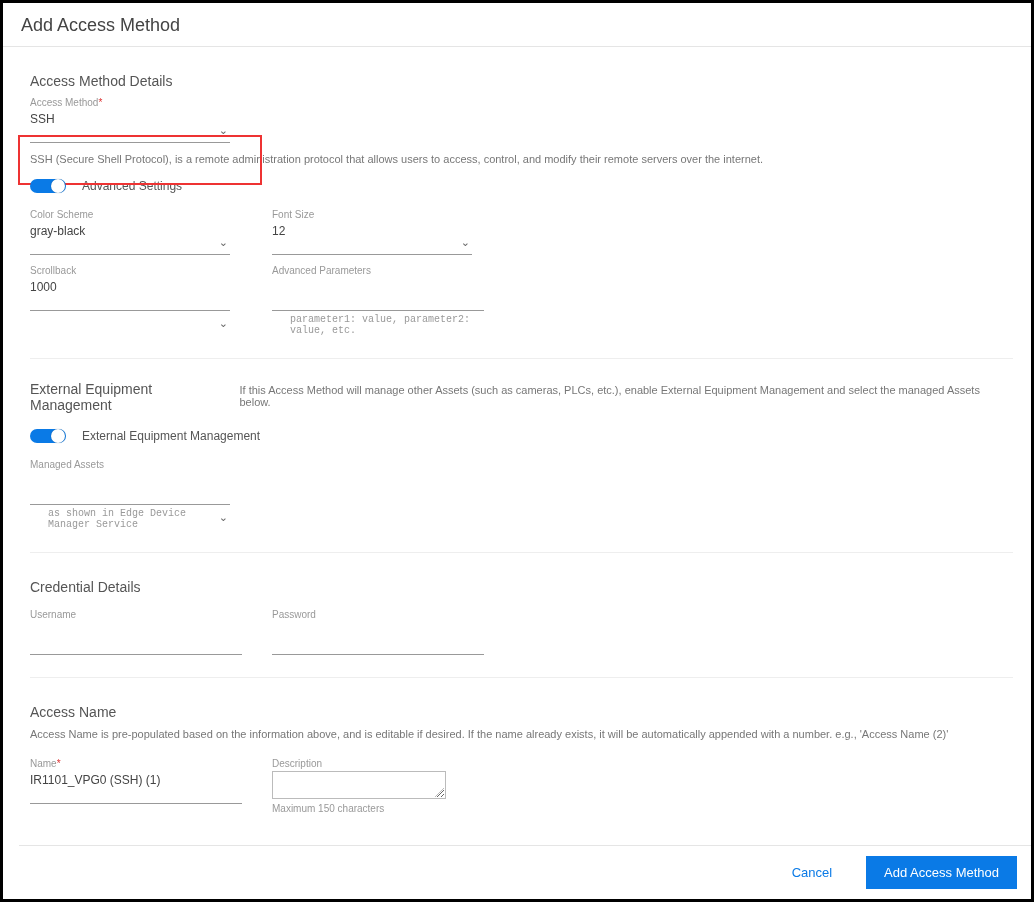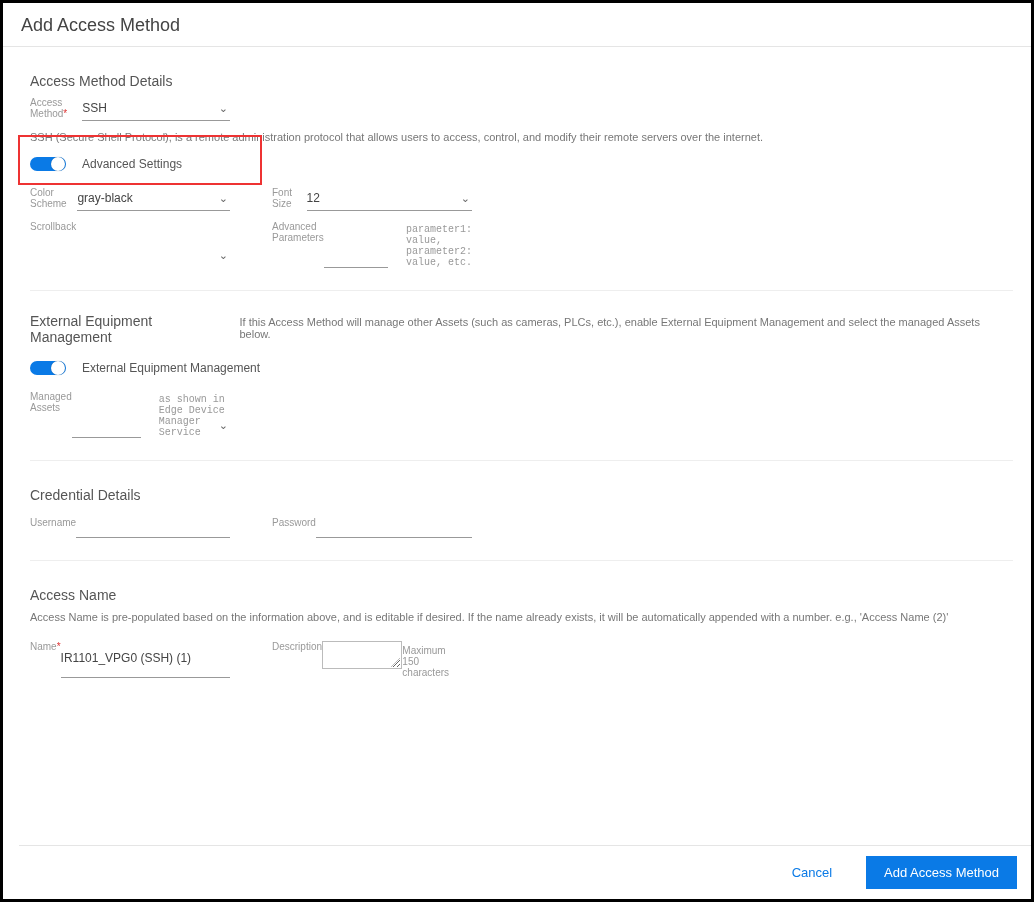--- a/index.html
+++ b/index.html
@@ -4,24 +4,24 @@
 <style>
   html,body{margin:0;padding:0;font-family:Arial,Helvetica,sans-serif;background:#fff;color:#555;}
   body{width:1034px;height:902px;border:3px solid #000;box-sizing:border-box;position:relative;}
   .page-title{font-size:18px;color:#444;padding:12px 18px 10px;}
   hr.sep{border:0;border-top:1px solid #e5e5e5;margin:0;}
   .content{padding:0 18px;margin-left:9px;}
   .section-title{font-size:14px;color:#555;margin-top:26px;margin-bottom:8px;}
   .inline-note{font-size:11px;color:#777;}
   .desc{font-size:11px;color:#777;margin:8px 0 14px;}
   .row{display:flex;gap:42px;margin-bottom:10px;}
-  .field{display:flex;flex-direction:row;width:200px;position:relative;}
+  .field{display:flex;flex-direction:column;width:200px;position:relative;}
   .field-label{font-size:10px;color:#999;margin-bottom:2px;}
   .req{color:#d33;}
-  .u-input, .u-select{border:0;border-bottom:1px solid #999;background:transparent;font-size:12px;color:#444;padding:2px 12px 4px 0;outline:none;width:100%;}
+  .u-input, .u-select{border:0;border-bottom:1px solid #999;background:transparent;font-size:12px;color:#444;padding:2px 12px 16px 0;outline:none;width:100%;}
   .u-select{appearance:none;}
   .chev{position:absolute;right:2px;bottom:6px;pointer-events:none;font-size:11px;color:#666;}
   .hint{font-size:10px;color:#999;margin-top:3px;font-family:Liberation Mono, monospace;}
   .toggle-row{display:flex;align-items:center;gap:16px;margin:12px 0 16px;}
   .toggle{width:36px;height:14px;border-radius:8px;background:#0a7ae6;position:relative;cursor:pointer;}
   .toggle .knob{width:14px;height:14px;border-radius:50%;background:#fff;position:absolute;right:1px;top:0;box-shadow:0 0 1px rgba(0,0,0,.4);}
   .toggle-label{font-size:12px;color:#555;}
   .textarea{border:1px solid #bbb;width:168px;height:22px;font-size:12px;resize:both;background:linear-gradient(135deg,transparent 6px,#bbb 6px,#bbb 7px,transparent 7px) bottom right/10px 10px no-repeat;}
   .char-hint{font-size:10px;color:#999;text-align:left;margin-top:4px;}
   .highlight-box{position:absolute;border:2px solid #e33;pointer-events:none;}
@@ -68,20 +68,21 @@
     <div class="field">
       <span class="field-label">Font Size</span>
       <select class="u-select"><option>12</option></select>
       <span class="chev">⌄</span>
     </div>
   </div>
 
   <div class="row">
     <div class="field">
       <span class="field-label">Scrollback</span>
+      <select class="u-select"><option>1000</option></select>
       <span class="chev">⌄</span>
     </div>
     <div class="field">
       <span class="field-label">Advanced Parameters</span>
       <input class="u-input" value="" style="">
       <span class="hint" style="padding-left:18px;">parameter1: value, parameter2: value, etc.</span>
     </div>
   </div>
 
   <hr class="section-hr">

